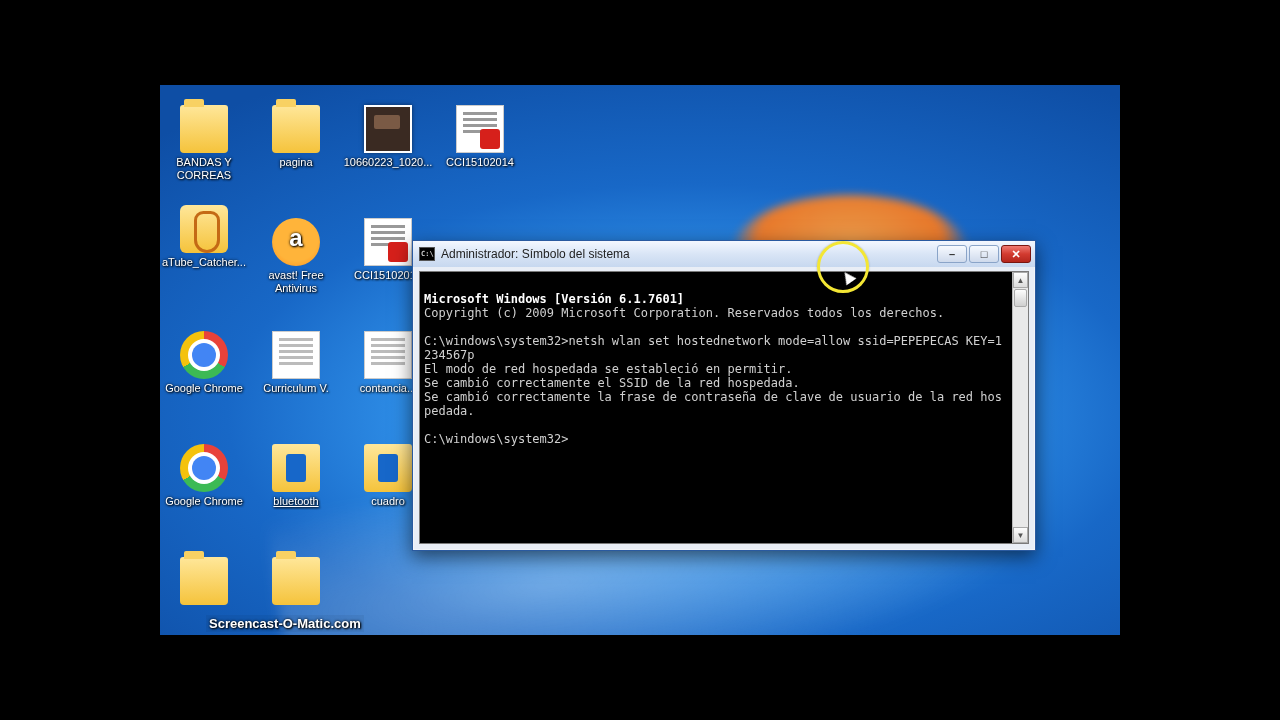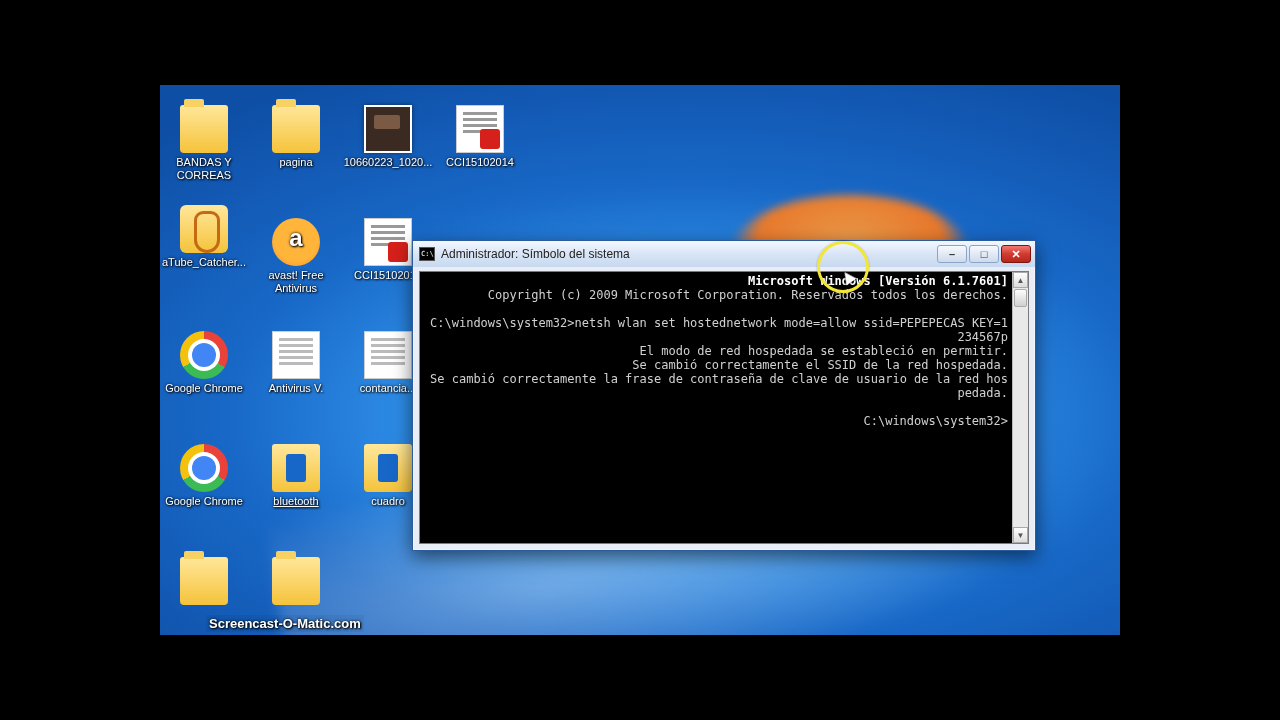--- a/index.html
+++ b/index.html
@@ -93,27 +93,26 @@
   }
   .wbtn.close { background:linear-gradient(#f07a72,#d23b30,#b5271d); border-color:#7a1610; color:#fff;}
   .cmd-body {
     position:absolute; left:6px; right:6px; top:30px; bottom:6px;
     background:#000;
     border:1px solid #7a7a7a;
     display:flex;
   }
   .cmd-text {
     flex:1;
-    padding:2px 4px;
+    padding:20px 4px;
     color:#d0d0d0;
     font: 12px/14px "Consolas","Lucida Console",monospace;
     white-space:pre-wrap;
     word-break:break-all;
     overflow:hidden;
-    text-align:right;
   }
   .cmd-text b { color:#ffffff; font-weight:700; }
   .vscroll {
     width:16px; background:#e9e9e9; border-left:1px solid #bbb;
     display:flex; flex-direction:column; justify-content:space-between;
   }
   .sbtn { height:16px; background:linear-gradient(#fdfdfd,#dcdcdc); border:1px solid #aaa;
     display:flex;align-items:center;justify-content:center;font-size:8px;color:#555;cursor:pointer;}
   .thumb { flex:0 0 18px; margin:1px; background:linear-gradient(#fdfdfd,#cfcfcf); border:1px solid #aaa; border-radius:2px;}
   .vscroll .track{flex:1;}
@@ -180,21 +179,21 @@
       <div class="di" style="left: 176px; top: 123px;">
         <div class="ic pdf"></div>
         <div style="white-space: pre-line;">CCI15102014</div>
       </div>
       <div class="di" style="left: -8px; top: 236px;">
         <div class="ic chrome"></div>
         <div style="white-space: pre-line;">Google Chrome</div>
       </div>
       <div class="di" style="left: 84px; top: 236px;">
         <div class="ic doc"></div>
-        <div style="white-space: pre-line;">Antivirus V.</div>
+        <div style="white-space: pre-line;">Curriculum V.</div>
       </div>
       <div class="di" style="left: 176px; top: 236px;">
         <div class="ic doc"></div>
         <div style="white-space: pre-line;">contancia...</div>
       </div>
       <div class="di" style="left: -8px; top: 349px;">
         <div class="ic chrome"></div>
         <div style="white-space: pre-line;">Google Chrome</div>
       </div>
       <div class="di" style="left: 84px; top: 349px; text-decoration: underline;">

